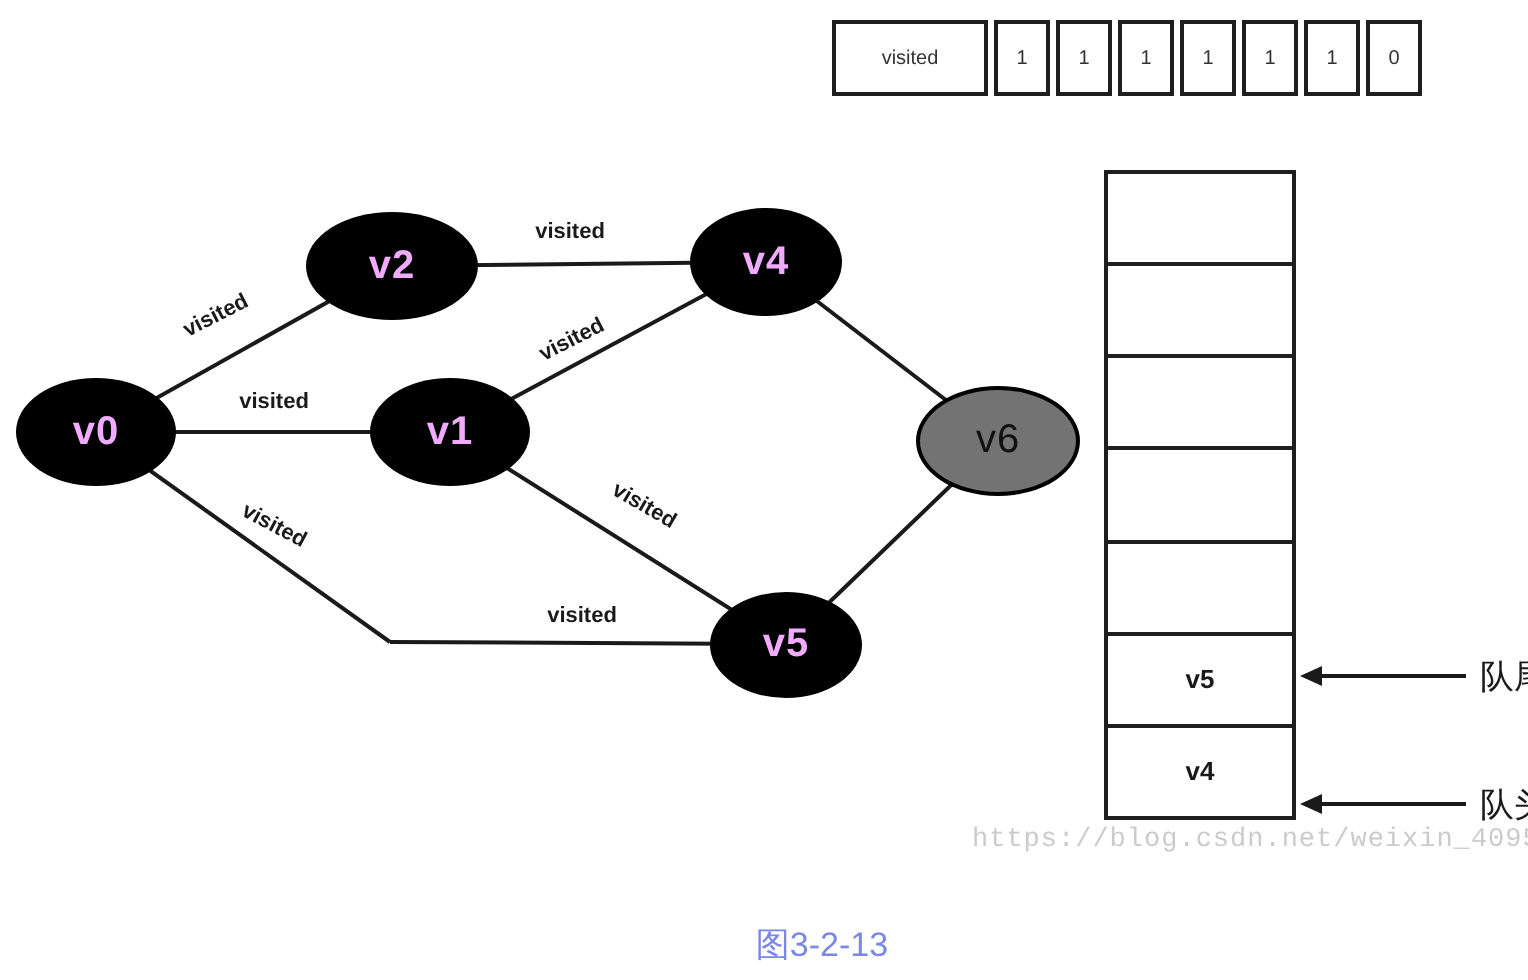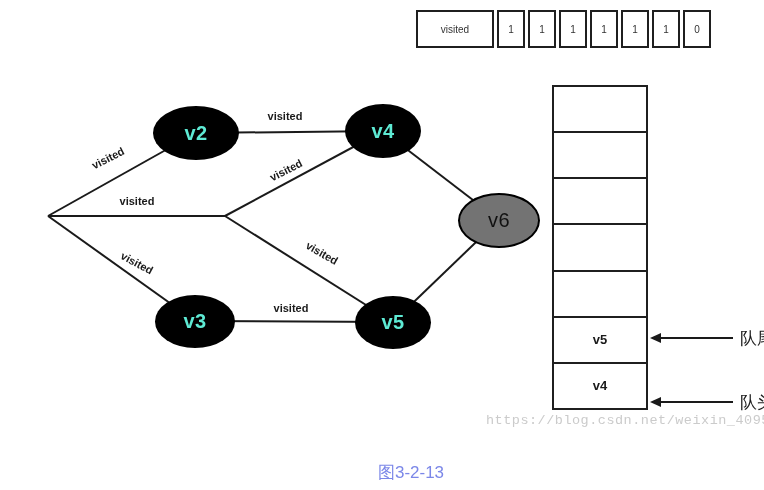--- a/index.html
+++ b/index.html
@@ -46,21 +46,21 @@
     position: absolute;
     z-index: 2;
     border-radius: 50%;
     display: flex;
     align-items: center;
     justify-content: center;
     font-size: 20px;
     font-weight: 600;
     letter-spacing: 0.5px;
   }
-  .node-black { background: #000; color: #5eead4; }
+  .node-black { background: #000; color: #f0abfc; }
   .node-white { background: #737373; color: #111; border: 2px solid #000; font-weight: 400; }
 
   .n-v0 { left: 8px;   top: 189px; width: 80px; height: 54px; }
   .n-v1 { left: 185px; top: 189px; width: 80px; height: 54px; }
   .n-v2 { left: 153px; top: 106px; width: 86px; height: 54px; }
   .n-v3 { left: 155px; top: 295px; width: 80px; height: 53px; }
   .n-v4 { left: 345px; top: 104px; width: 76px; height: 54px; }
   .n-v5 { left: 355px; top: 296px; width: 76px; height: 53px; }
   .n-v6 { left: 458px; top: 193px; width: 82px; height: 55px; box-sizing: border-box; }
 
@@ -178,22 +178,23 @@
     <line x1="48" y1="216" x2="225" y2="216" stroke="#1a1a1a" stroke-width="2"></line>
     <line x1="48" y1="216" x2="195" y2="321" stroke="#1a1a1a" stroke-width="2"></line>
     <line x1="196" y1="133" x2="383" y2="131" stroke="#1a1a1a" stroke-width="2"></line>
     <line x1="225" y1="216" x2="383" y2="131" stroke="#1a1a1a" stroke-width="2"></line>
     <line x1="225" y1="216" x2="393" y2="322" stroke="#1a1a1a" stroke-width="2"></line>
     <line x1="195" y1="321" x2="393" y2="322" stroke="#1a1a1a" stroke-width="2"></line>
     <line x1="383" y1="131" x2="499" y2="220" stroke="#1a1a1a" stroke-width="2"></line>
     <line x1="393" y1="322" x2="499" y2="220" stroke="#1a1a1a" stroke-width="2"></line>
   </svg>
 
+  <div class="node node-black n-v0">v0</div>
+  <div class="node node-black n-v1">v1</div>
   <div class="node node-black n-v2">v2</div>
-  <div class="node node-black n-v3">v3</div>
   <div class="node node-black n-v4">v4</div>
   <div class="node node-black n-v5">v5</div>
   <div class="node node-white n-v6">v6</div>
 
   <div class="edge-label el-0">visited</div>
   <div class="edge-label el-1">visited</div>
   <div class="edge-label el-2">visited</div>
   <div class="edge-label el-3">visited</div>
   <div class="edge-label el-4">visited</div>
   <div class="edge-label el-5">visited</div>

